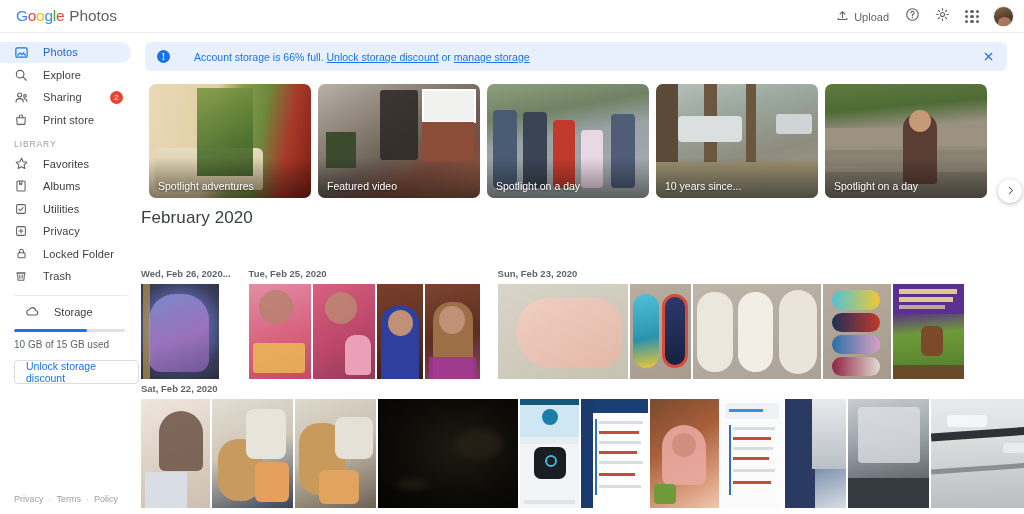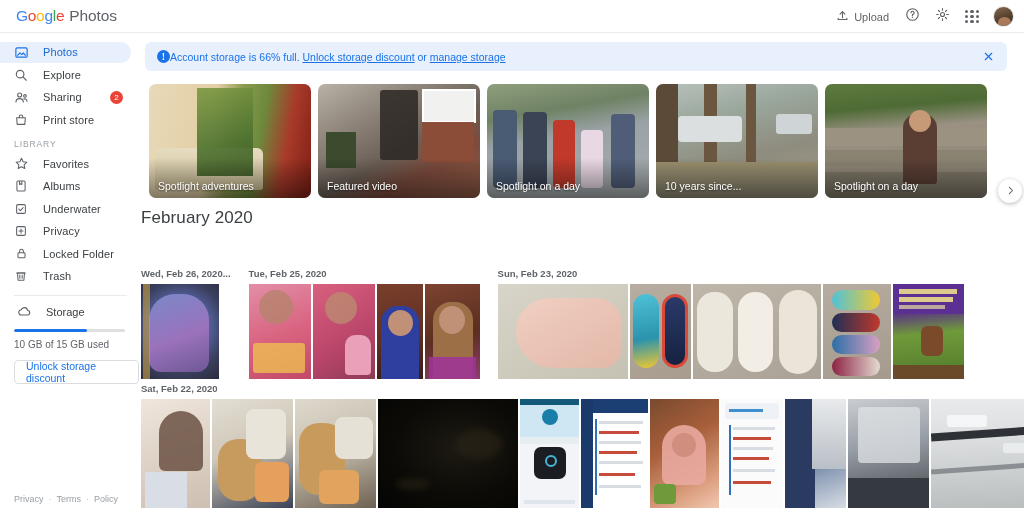--- a/index.html
+++ b/index.html
@@ -109,21 +109,21 @@
     align-items: center; justify-content: center;
   }
   #library-label {
     font-size: 8.5px; color: #9aa0a6; letter-spacing: .9px;
     margin: 9px 0 4px 14px;
   }
   #nav-divider {
     height: 1px; background: #e8eaed;
     margin: 8px 12px 8px 14px;
   }
-  #storage-row { display: flex; align-items: center; padding-left: 16px; }
+  #storage-row { display: flex; align-items: center; padding-left: 24px; }
   #storage-label { margin-left: 14px; font-size: 11px; color: #3c4043; }
   #storage-bar {
     margin: 9px 14px 0 14px; height: 3.5px;
     background: #e0e0e0; border-radius: 2px; overflow: hidden;
   }
   #storage-fill { height: 100%; width: 66%; background: #1a73e8; border-radius: 2px; }
   #storage-used { margin: 7px 0 0 14px; font-size: 10px; color: #5f6368; }
   #unlock-btn {
     margin: 10px 0 0 14px; height: 24px;
     display: inline-flex; align-items: center; padding: 0 11px;
@@ -152,21 +152,21 @@
     background: #e8f0fe; border-radius: 6px;
     display: flex; align-items: center;
   }
   #banner-ico {
     margin-left: 12px; width: 13px; height: 13px; border-radius: 50%;
     background: #1a73e8; color: #fff; font-size: 10px; font-weight: bold;
     display: flex; align-items: center; justify-content: center;
     font-family: "Liberation Serif", serif;
   }
   #banner-text {
-    margin-left: 0; font-size: 10.5px; color: #1a73e8;
+    margin-left: 24px; font-size: 10.5px; color: #1a73e8;
   }
   #banner-text a { color: #1a73e8; text-decoration: underline; cursor: pointer; }
   #banner-close {
     position: absolute; right: 10px; width: 18px; height: 18px;
     display: flex; align-items: center; justify-content: center;
     color: #1a73e8; cursor: pointer; font-size: 13px;
   }
 
   
   #memories {
@@ -343,21 +343,21 @@
     <span class="nav-label">Albums</span>
   </div>
 
   <div class="nav-item">
     <span class="nav-ico">
       <svg width="14" height="14" viewBox="0 0 24 24" fill="none" stroke="currentColor" stroke-width="1.8">
         <rect x="4.5" y="4.5" width="15" height="15" rx="2"></rect>
         <path d="M8.3 12.2l2.6 2.6 4.8-5.2" stroke-linecap="round" stroke-linejoin="round"></path>
       </svg>
     </span>
-    <span class="nav-label">Underwater</span>
+    <span class="nav-label">Utilities</span>
   </div>
 
   <div class="nav-item">
     <span class="nav-ico">
       <svg width="14" height="14" viewBox="0 0 24 24" fill="none" stroke="currentColor" stroke-width="1.8">
         <rect x="4.5" y="4.5" width="15" height="15" rx="2"></rect>
         <path d="M12 8.6v6.8M8.6 12h6.8" stroke-linecap="round"></path>
       </svg>
     </span>
     <span class="nav-label">Privacy</span>

